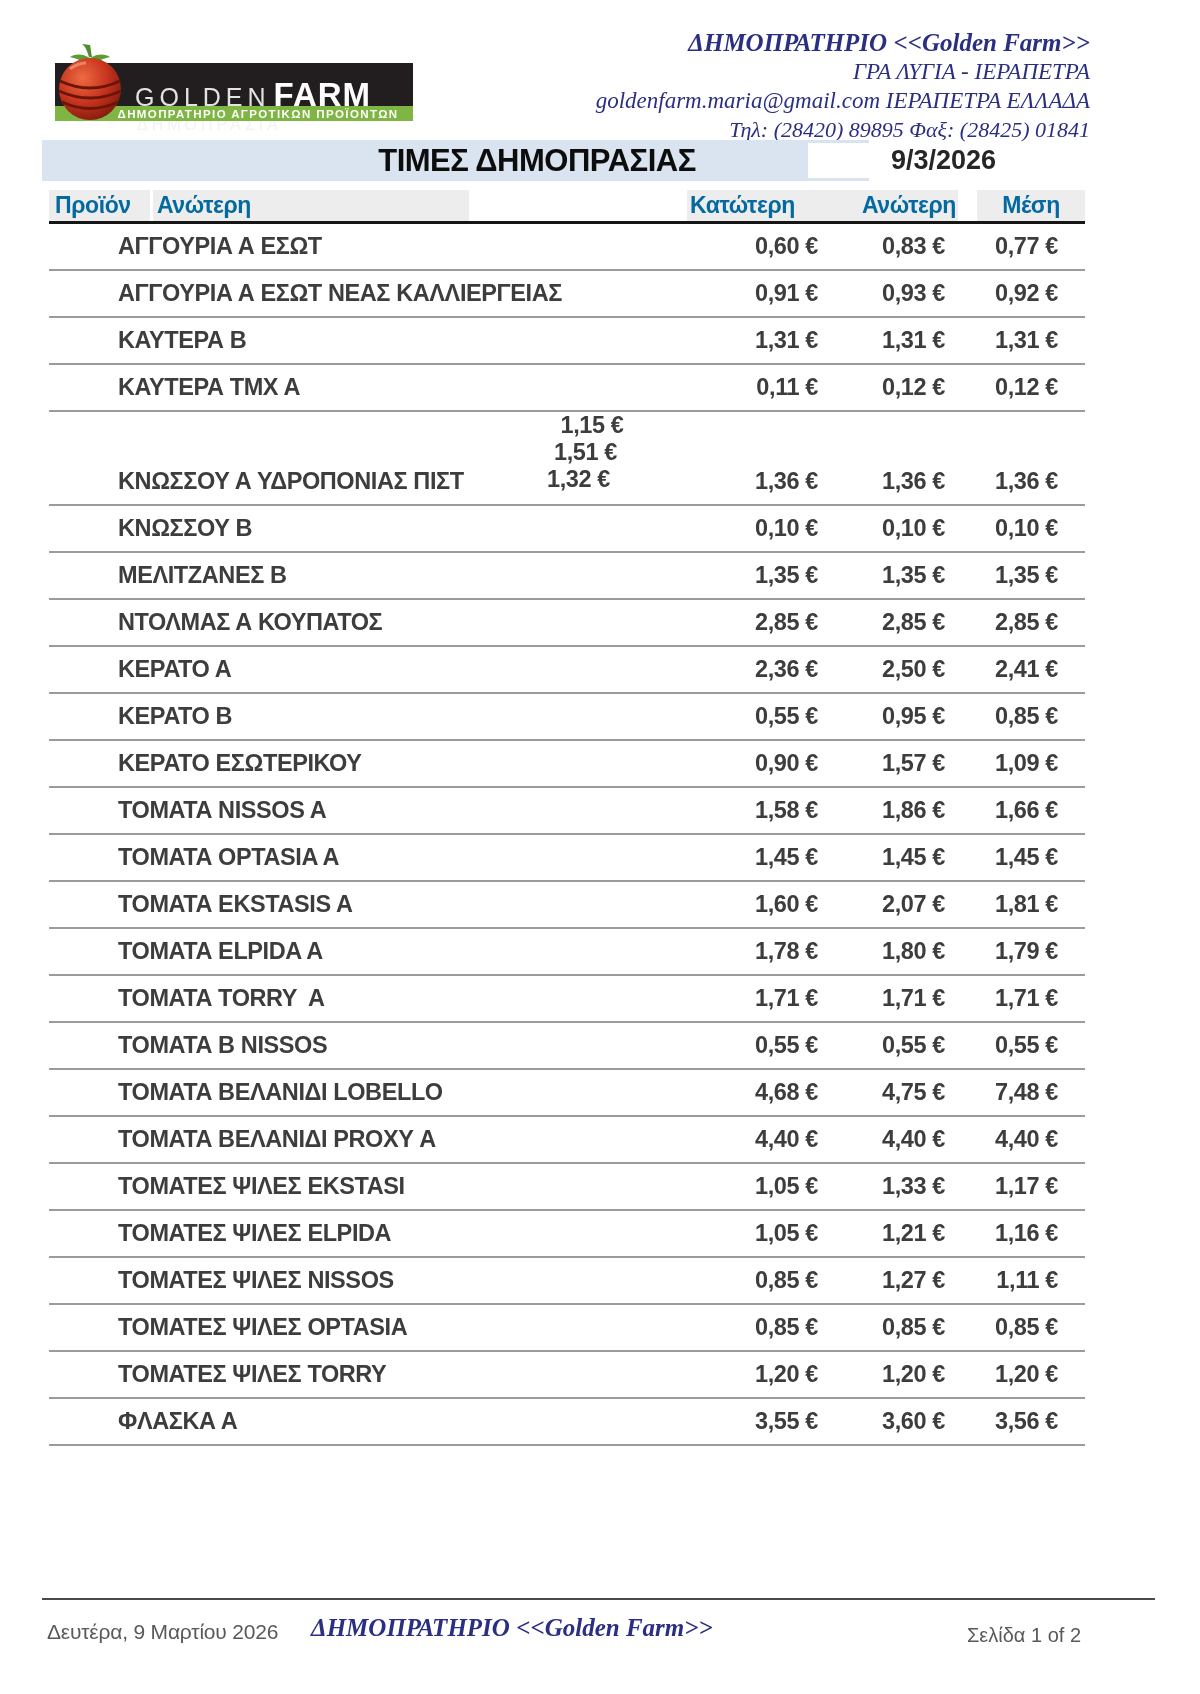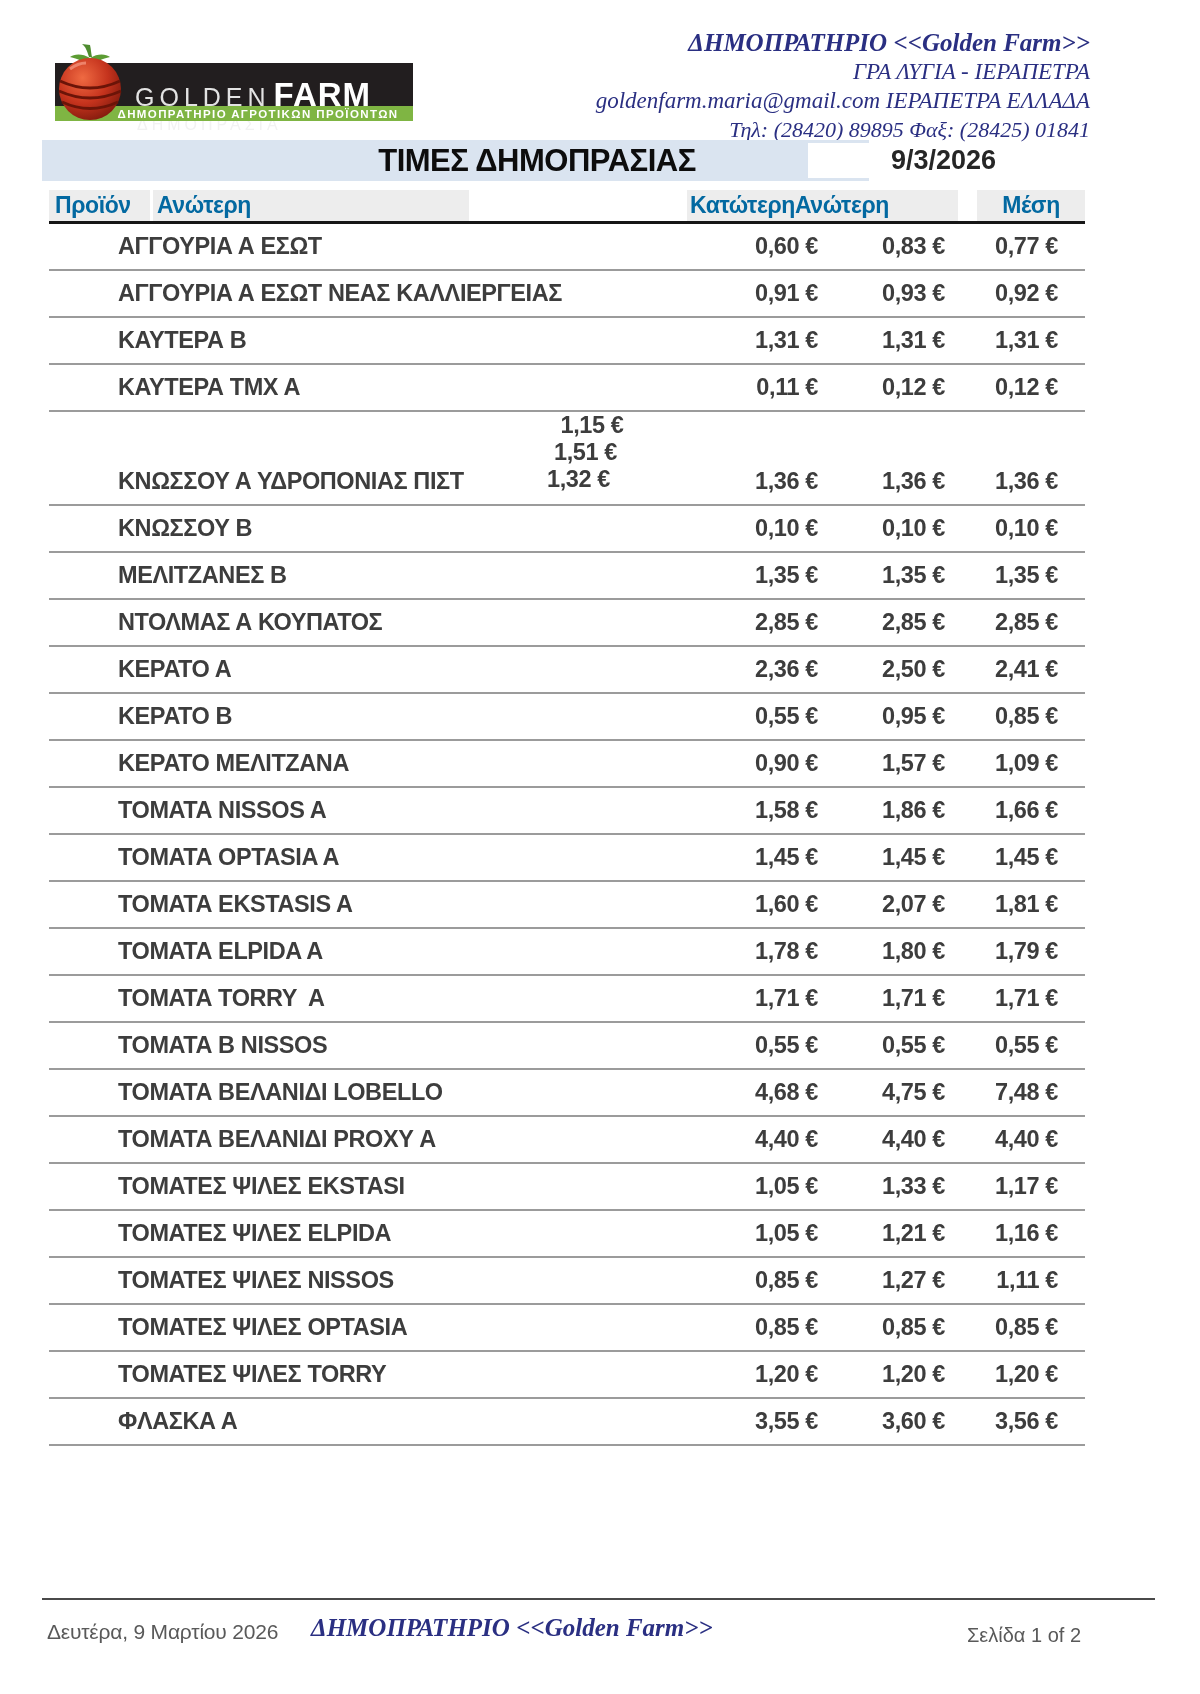--- a/index.html
+++ b/index.html
@@ -33,21 +33,21 @@
         font-size:31px;font-weight:800;color:#0d0d0d;letter-spacing:-0.5px;line-height:36px;}
   .date-box{position:absolute;left:766px;top:3px;width:232px;height:35px;background:#ffffff;
         font-size:27px;font-weight:700;color:#262626;text-align:right;line-height:35px;
         padding-right:44px;box-sizing:border-box;}
 
   
   .hbox{position:absolute;top:190px;height:31px;background:#ededed;box-sizing:border-box;
         font-size:23px;font-weight:700;color:#0369a1;letter-spacing:-0.4px;line-height:31px;}
   .h-product{left:49px;width:101px;padding-left:6px;}
   .h-variety{left:153px;width:316px;padding-left:4px;}
-  .h-lowhigh{left:687px;width:271px;display:flex;
+  .h-lowhigh{left:687px;width:271px;display:flex;justify-content:space-between;
         padding-left:3px;padding-right:2px;}
   .h-mean{left:977px;width:108px;text-align:center;}
   .header-underline{position:absolute;left:49px;top:221px;width:1036px;height:3px;background:#161616;}
 
   
   .tbody{position:absolute;left:49px;top:224px;width:1036px;}
   .price-row{box-sizing:border-box;height:47px;display:flex;align-items:center;
         border-bottom:2px solid #9b9b9b;padding-right:27px;
         font-size:23.5px;font-weight:700;color:#3d3d3d;letter-spacing:-0.4px;}
   .price-row.no-divider{border-bottom-color:transparent;flex-direction:column;}
@@ -180,21 +180,21 @@
       <span class="cell-high">2,50 €</span>
       <span class="cell-mean">2,41 €</span>
     </div>
       <div class="price-row">
       <span class="cell-name">ΚΕΡΑΤΟ Β</span>
       <span class="cell-low">0,55 €</span>
       <span class="cell-high">0,95 €</span>
       <span class="cell-mean">0,85 €</span>
     </div>
       <div class="price-row">
-      <span class="cell-name">ΚΕΡΑΤΟ ΜΕΛΙΤΖΑΝΑ</span>
+      <span class="cell-name">ΚΕΡΑΤΟ ΕΣΩΤΕΡΙΚΟΥ</span>
       <span class="cell-low">0,90 €</span>
       <span class="cell-high">1,57 €</span>
       <span class="cell-mean">1,09 €</span>
     </div>
       <div class="price-row">
       <span class="cell-name">ΤΟΜΑΤΑ NISSOS A</span>
       <span class="cell-low">1,58 €</span>
       <span class="cell-high">1,86 €</span>
       <span class="cell-mean">1,66 €</span>
     </div>

